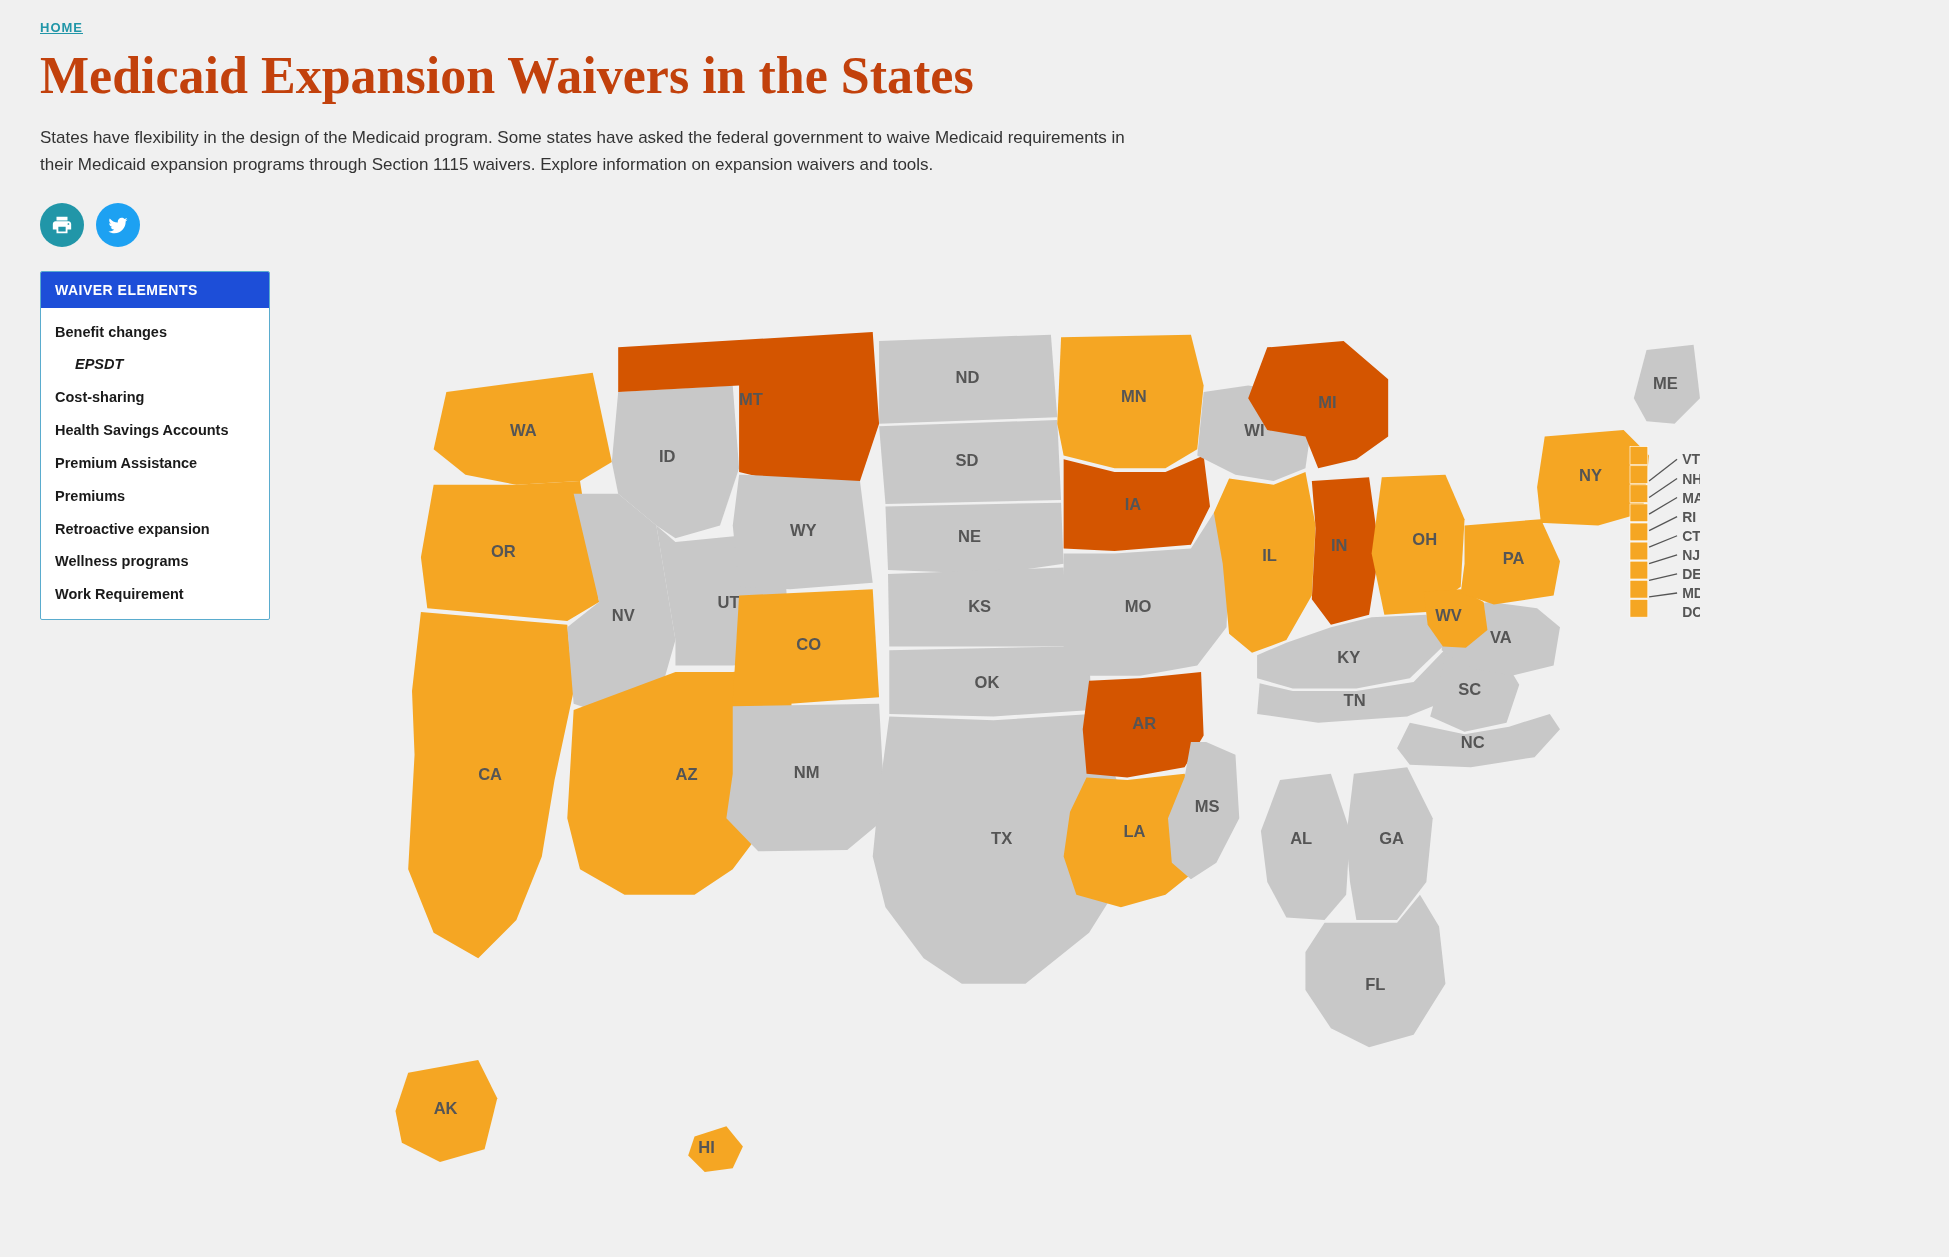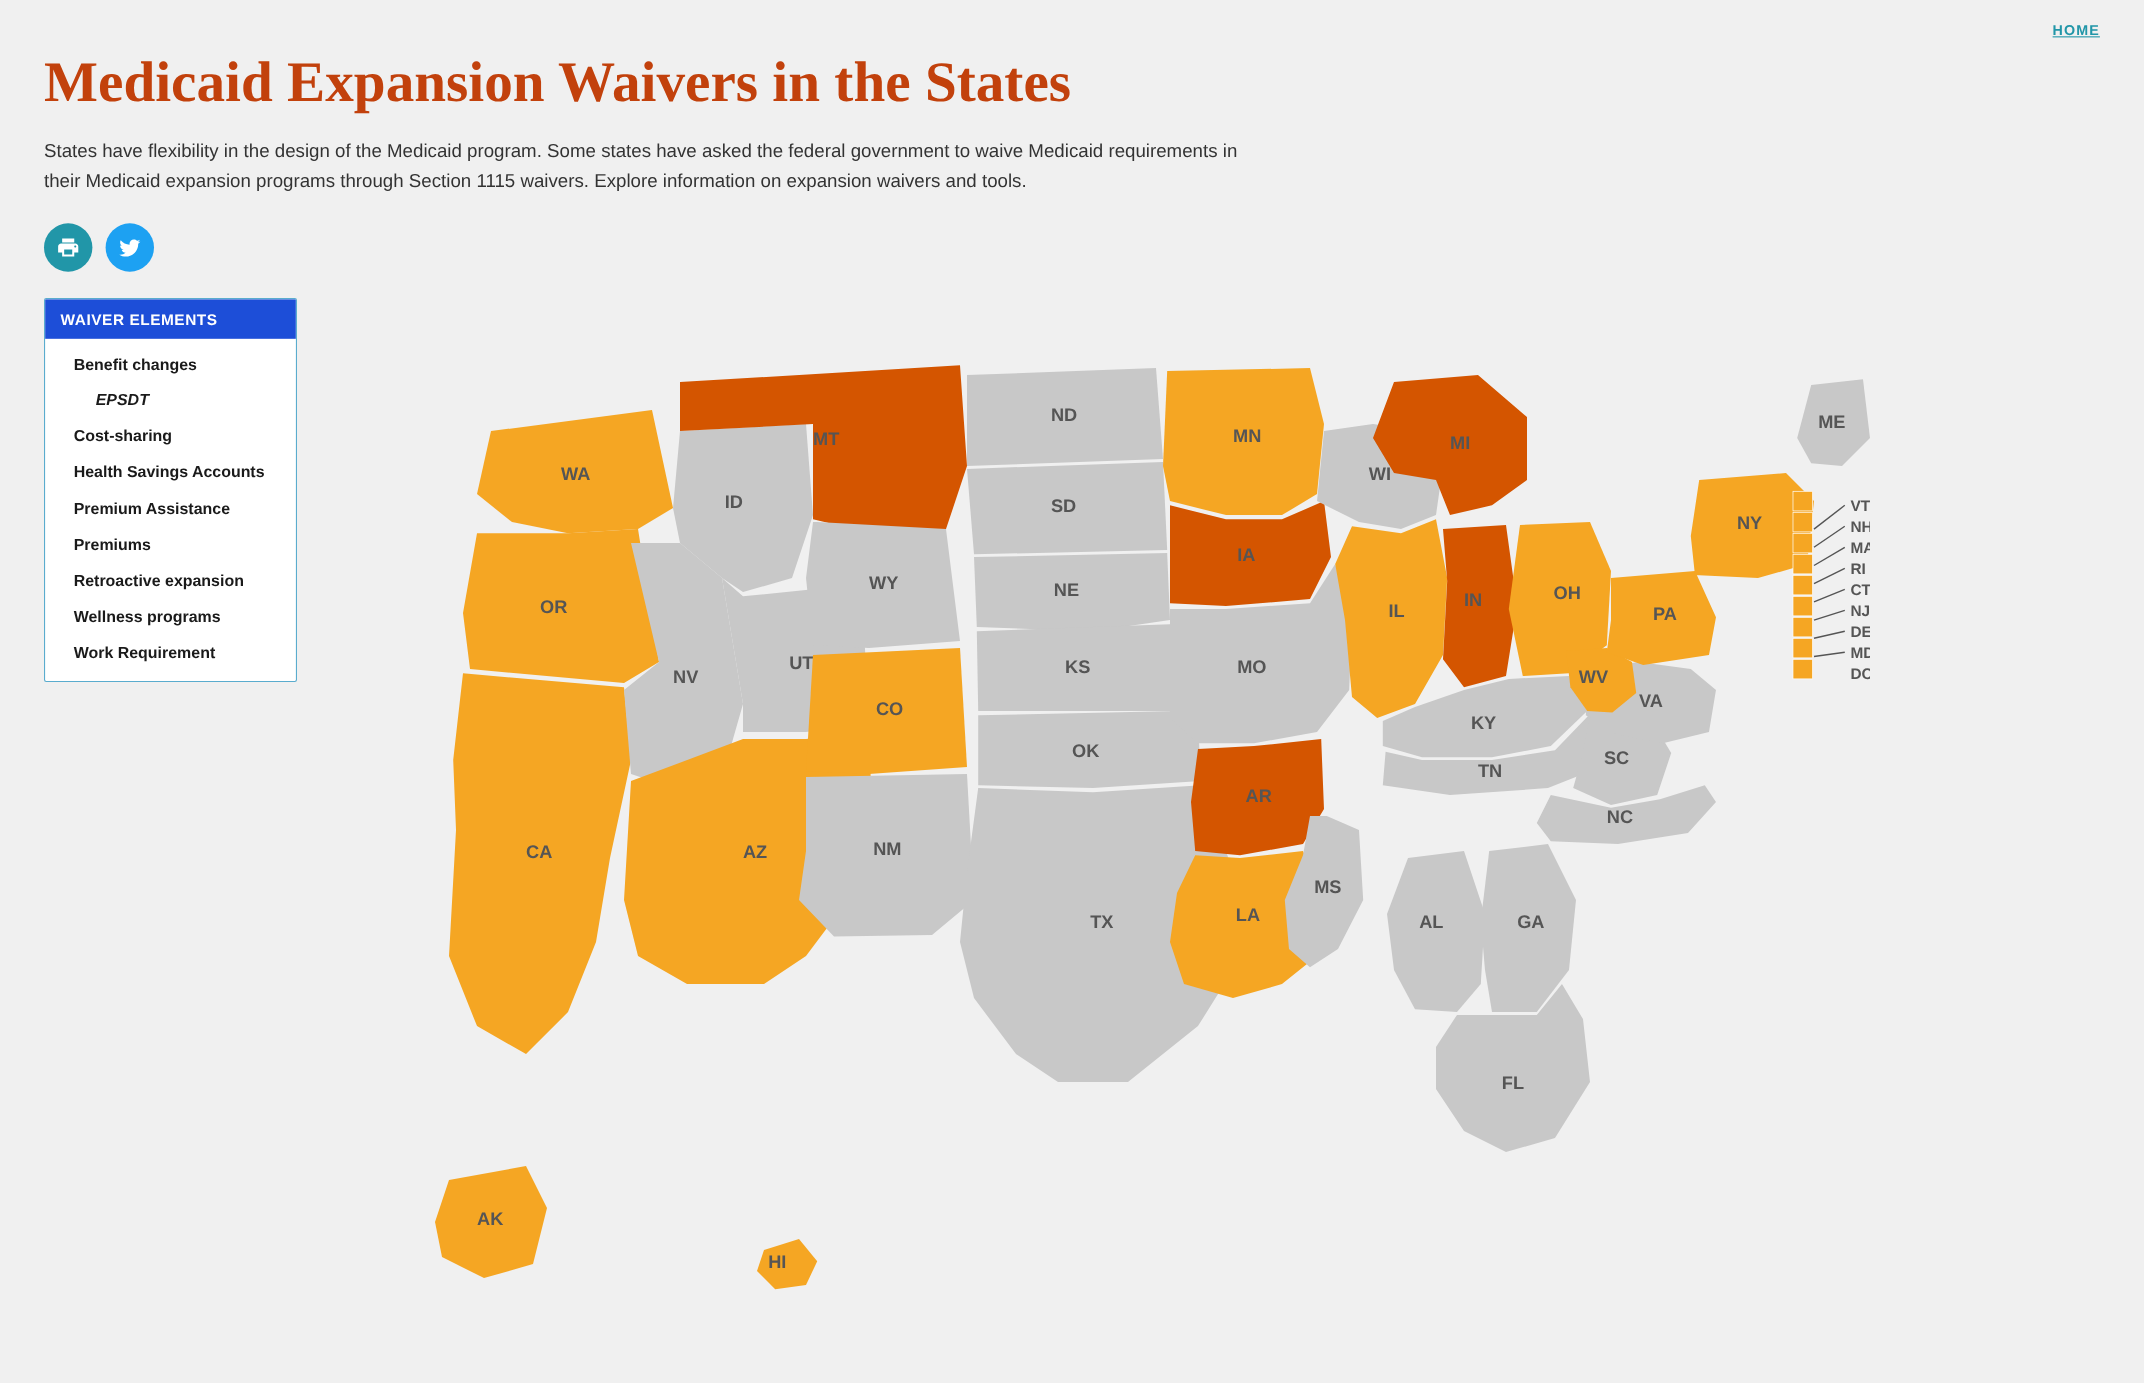--- a/index.html
+++ b/index.html
@@ -11,21 +11,20 @@
     }
     .home-link {
       color: #2196a8;
       font-family: Arial, sans-serif;
       font-size: 13px;
       font-weight: bold;
       text-transform: uppercase;
       letter-spacing: 1px;
       display: block;
       margin-bottom: 12px;
-      text-align: right;
     }
     h1 {
       font-size: 52px;
       font-weight: bold;
       color: #c2410c;
       line-height: 1.1;
       margin-bottom: 20px;
       font-family: Georgia, serif;
     }
     .description {
@@ -82,21 +81,20 @@
       padding: 8px 0;
     }
     .sidebar-item {
       padding: 7px 14px;
       font-family: Arial, sans-serif;
       font-size: 14.5px;
       font-weight: bold;
       color: #1a1a1a;
       cursor: pointer;
       line-height: 1.3;
-      margin-left: 12px;
     }
     .sidebar-item.italic {
       font-style: italic;
       font-weight: bold;
     }
     .sidebar-item.sub {
       padding-left: 34px;
     }
 
     .map-container {

